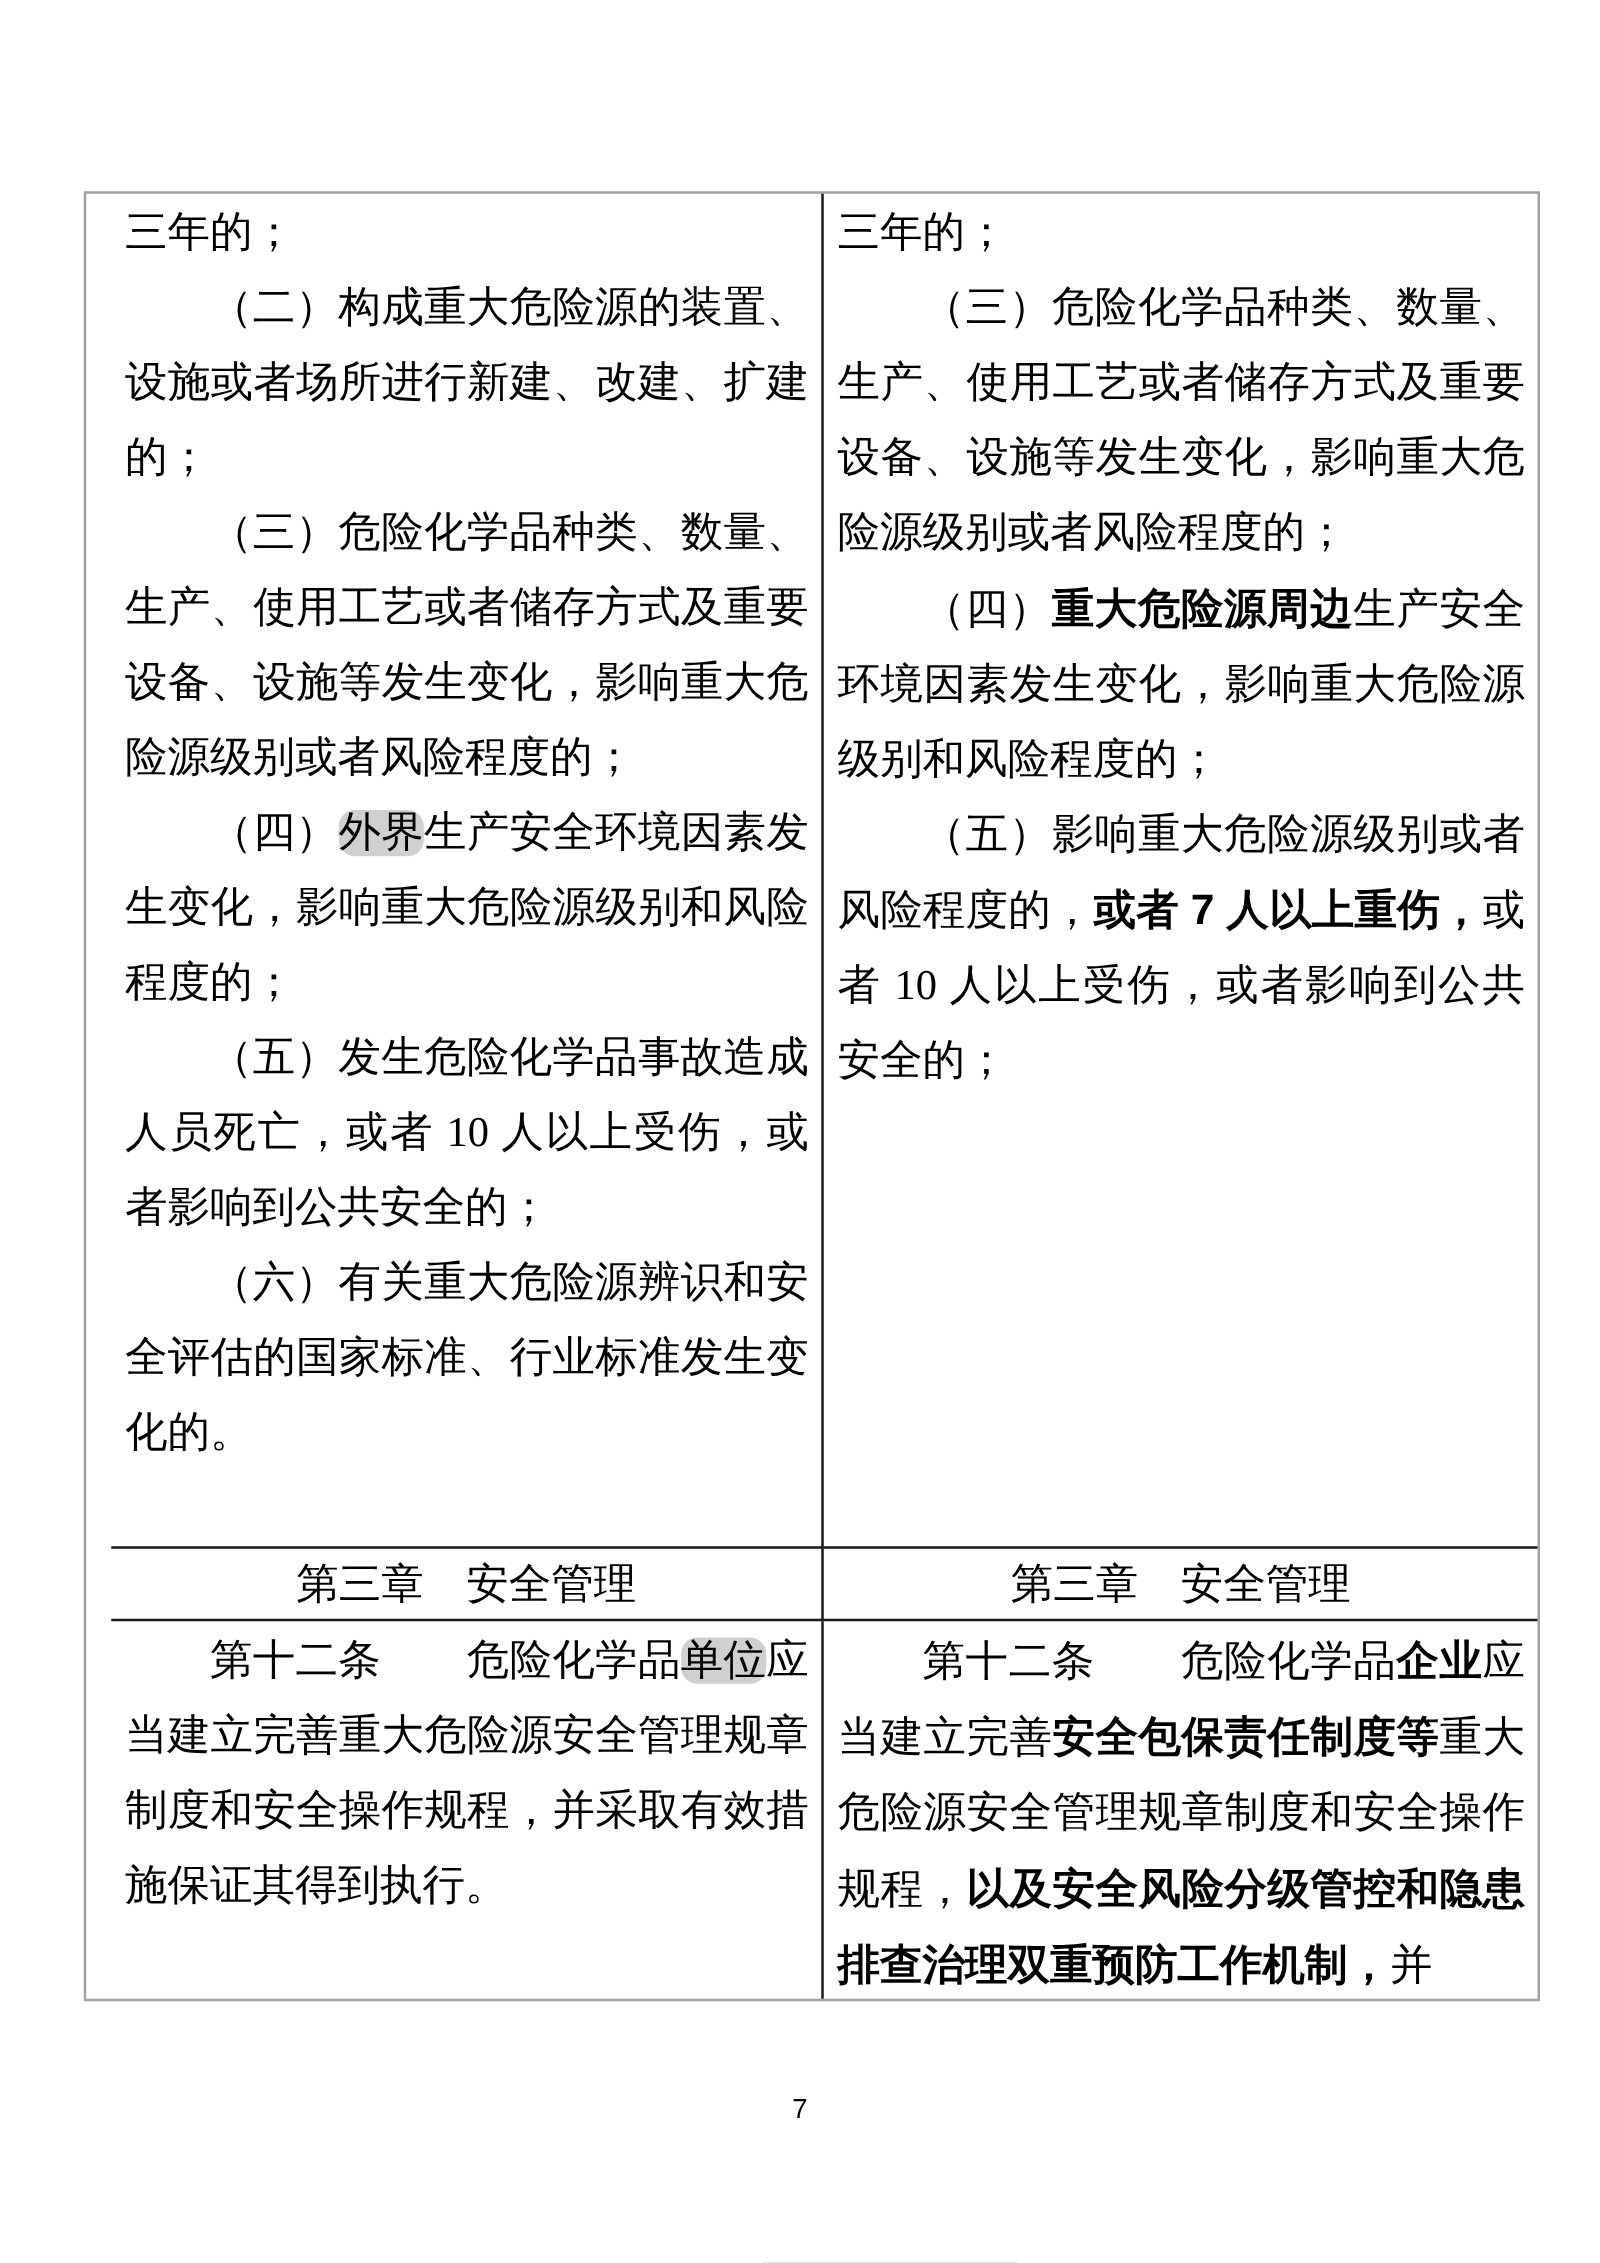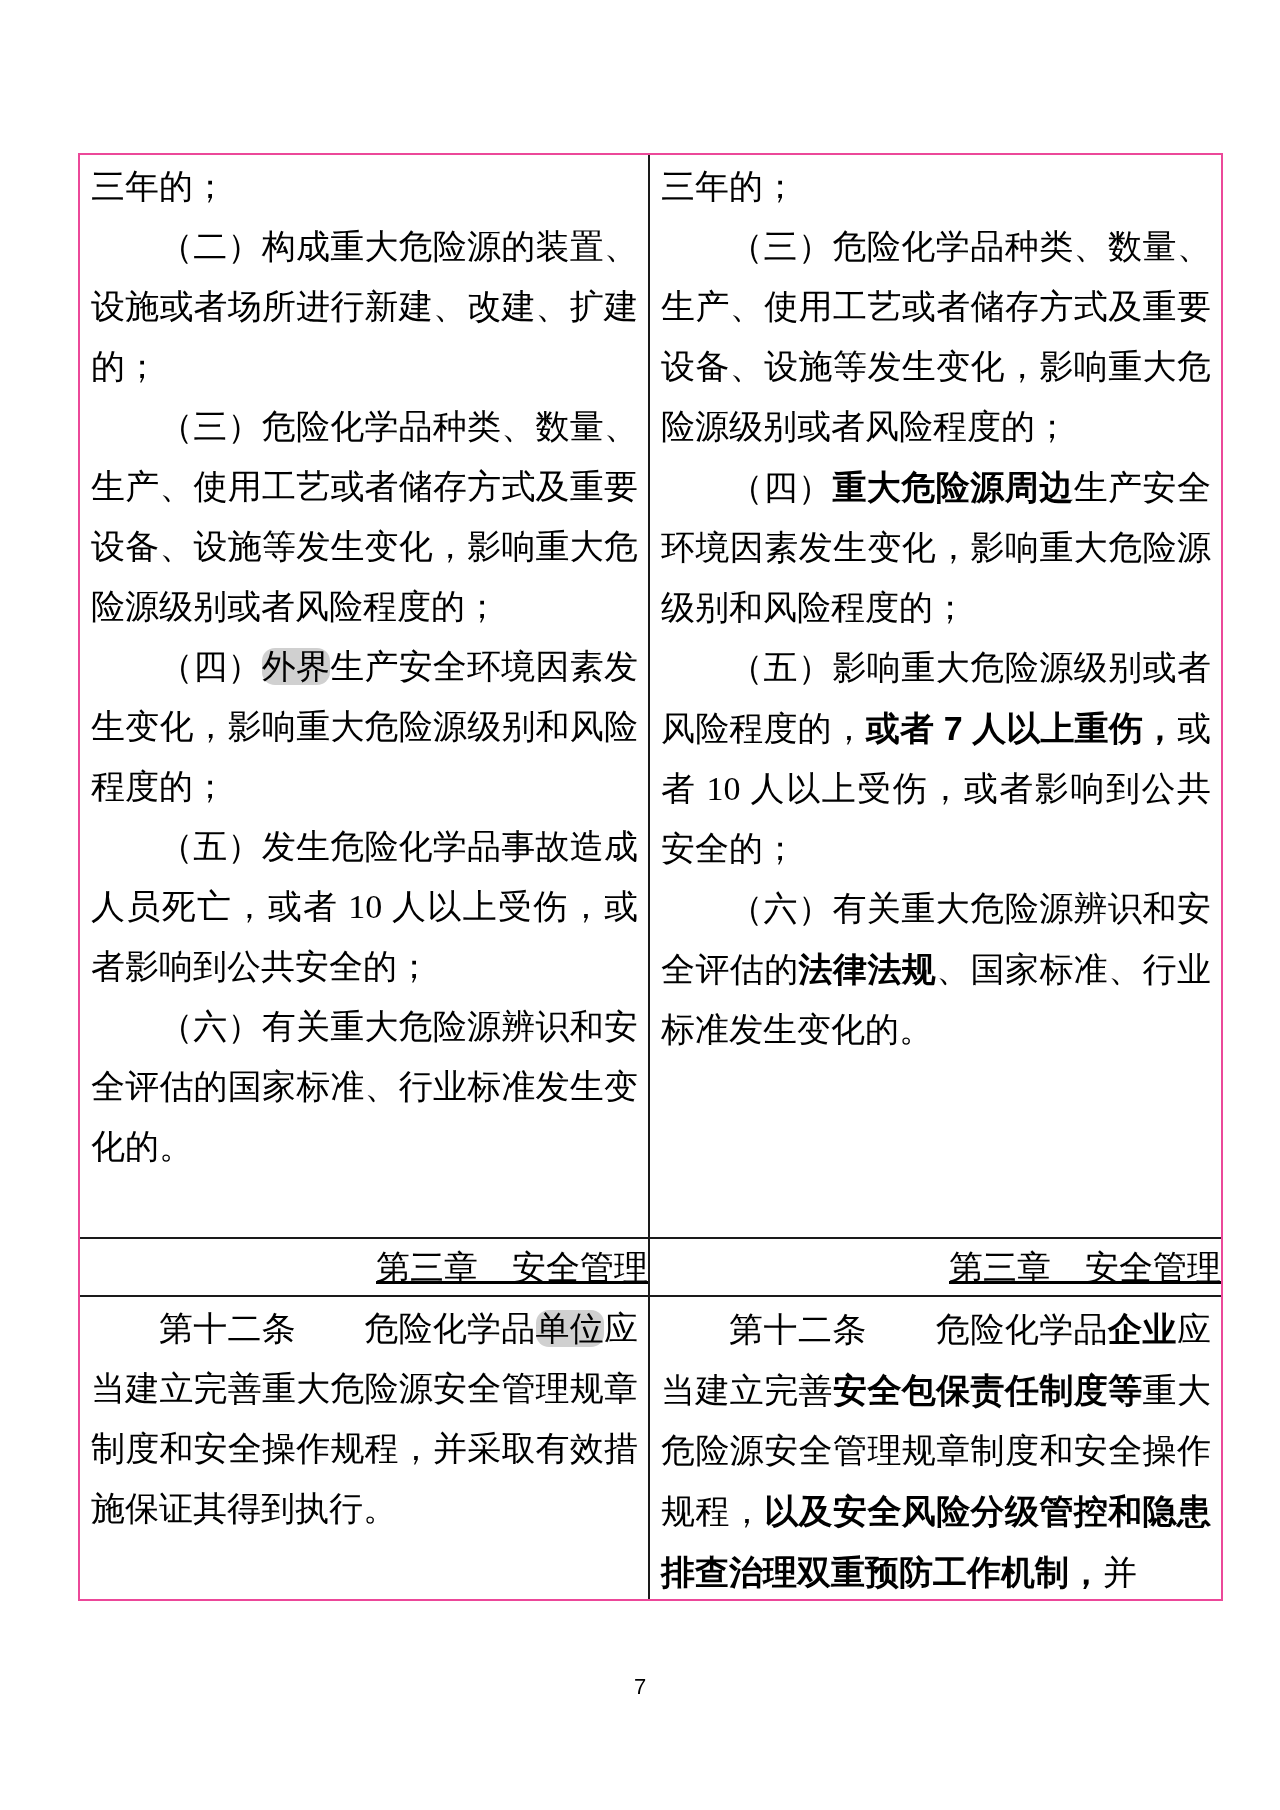--- a/index.html
+++ b/index.html
@@ -11,42 +11,42 @@
   .page {
     position:relative;
     width:1280px;
     height:1810px;
     background:#ffffff;
     margin:0 auto;
     overflow:hidden;
   }
   .doc-table {
     position:absolute;
-    left:78px;
+    left:67px;
     top:153px;
     width:1141px;
     height:1444px;
-    border:2px solid #ec4899;
+    border:2px solid #a3a3a3;
     display:grid;
     grid-template-columns: 570px 1fr;
     grid-template-rows: 1084px 58px 1fr;
+    padding-left: 20px;
   }
   .cell {
     overflow:hidden;
     padding:2px 10px 0 11px;
     font-size:34px;
     line-height:60px;
   }
   .cell.col-left { border-right:2px solid #1a1a1a; }
   .cell.row-top, .cell.row-mid { border-bottom:2px solid #1a1a1a; }
   .cell.chapter {
-    text-align:right;
+    text-align:center;
     line-height:54px;
     padding:2px 0 0 0;
-    text-decoration:underline;
   }
   p.para {
     margin:0;
     text-align:justify;
   }
   p.para.indent { text-indent:2em; }
   .run-bold {
     font-family:"Liberation Sans","DejaVu Sans",sans-serif;
     font-weight:700;
   }
@@ -76,21 +76,20 @@
         <p class="para indent"><span>（四）</span><span class="run-hl">外界</span><span>生产安全环境因素发生变化，影响重大危险源级别和风险程度的；</span></p>
         <p class="para indent"><span>（五）发生危险化学品事故造成人员死亡，或者 10 人以上受伤，或者影响到公共安全的；</span></p>
         <p class="para indent"><span>（六）有关重大危险源辨识和安全评估的国家标准、行业标准发生变化的。</span></p>
       </div>
 
     <div class="cell col-right row-top">
         <p class="para"><span>三年的；</span></p>
         <p class="para indent"><span>（三）危险化学品种类、数量、生产、使用工艺或者储存方式及重要设备、设施等发生变化，影响重大危险源级别或者风险程度的；</span></p>
         <p class="para indent"><span>（四）</span><span class="run-bold">重大危险源周边</span><span>生产安全环境因素发生变化，影响重大危险源级别和风险程度的；</span></p>
         <p class="para indent"><span>（五）影响重大危险源级别或者风险程度的，</span><span class="run-bold">或者 7 人以上重伤，</span><span>或者 10 人以上受伤，或者影响到公共安全的；</span></p>
-        <p class="para indent"><span>（六）有关重大危险源辨识和安全评估的</span><span class="run-bold">法律法规</span><span>、国家标准、行业标准发生变化的。</span></p>
       </div>
 
     <div class="cell col-left row-mid chapter">第三章　安全管理</div>
 
     <div class="cell col-right row-mid chapter">第三章　安全管理</div>
 
     <div class="cell col-left row-bottom">
         <p class="para indent"><span>第十二条　　危险化学品</span><span class="run-hl">单位</span><span>应当建立完善重大危险源安全管理规章制度和安全操作规程，并采取有效措施保证其得到执行。</span></p>
       </div>
 

